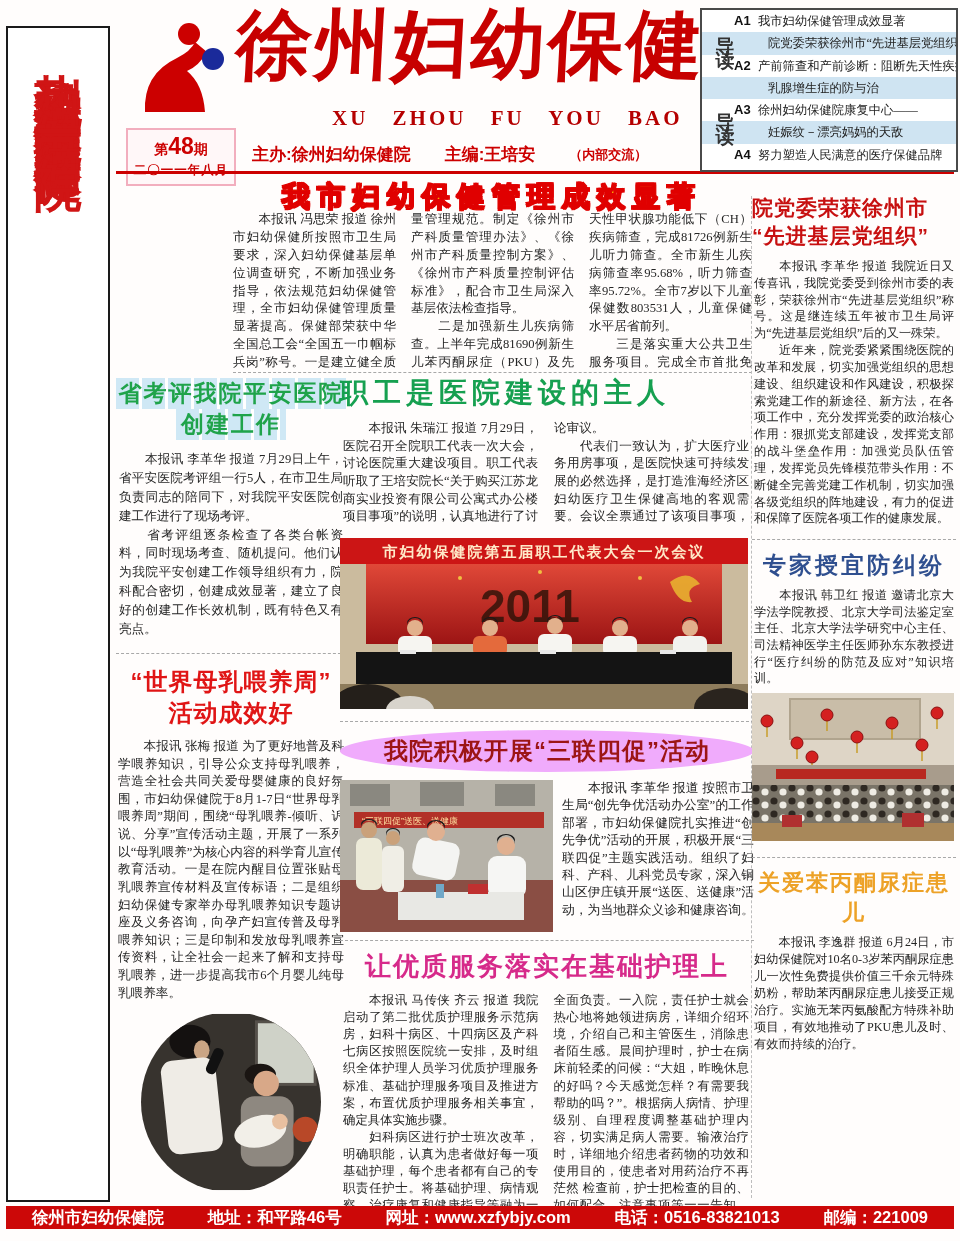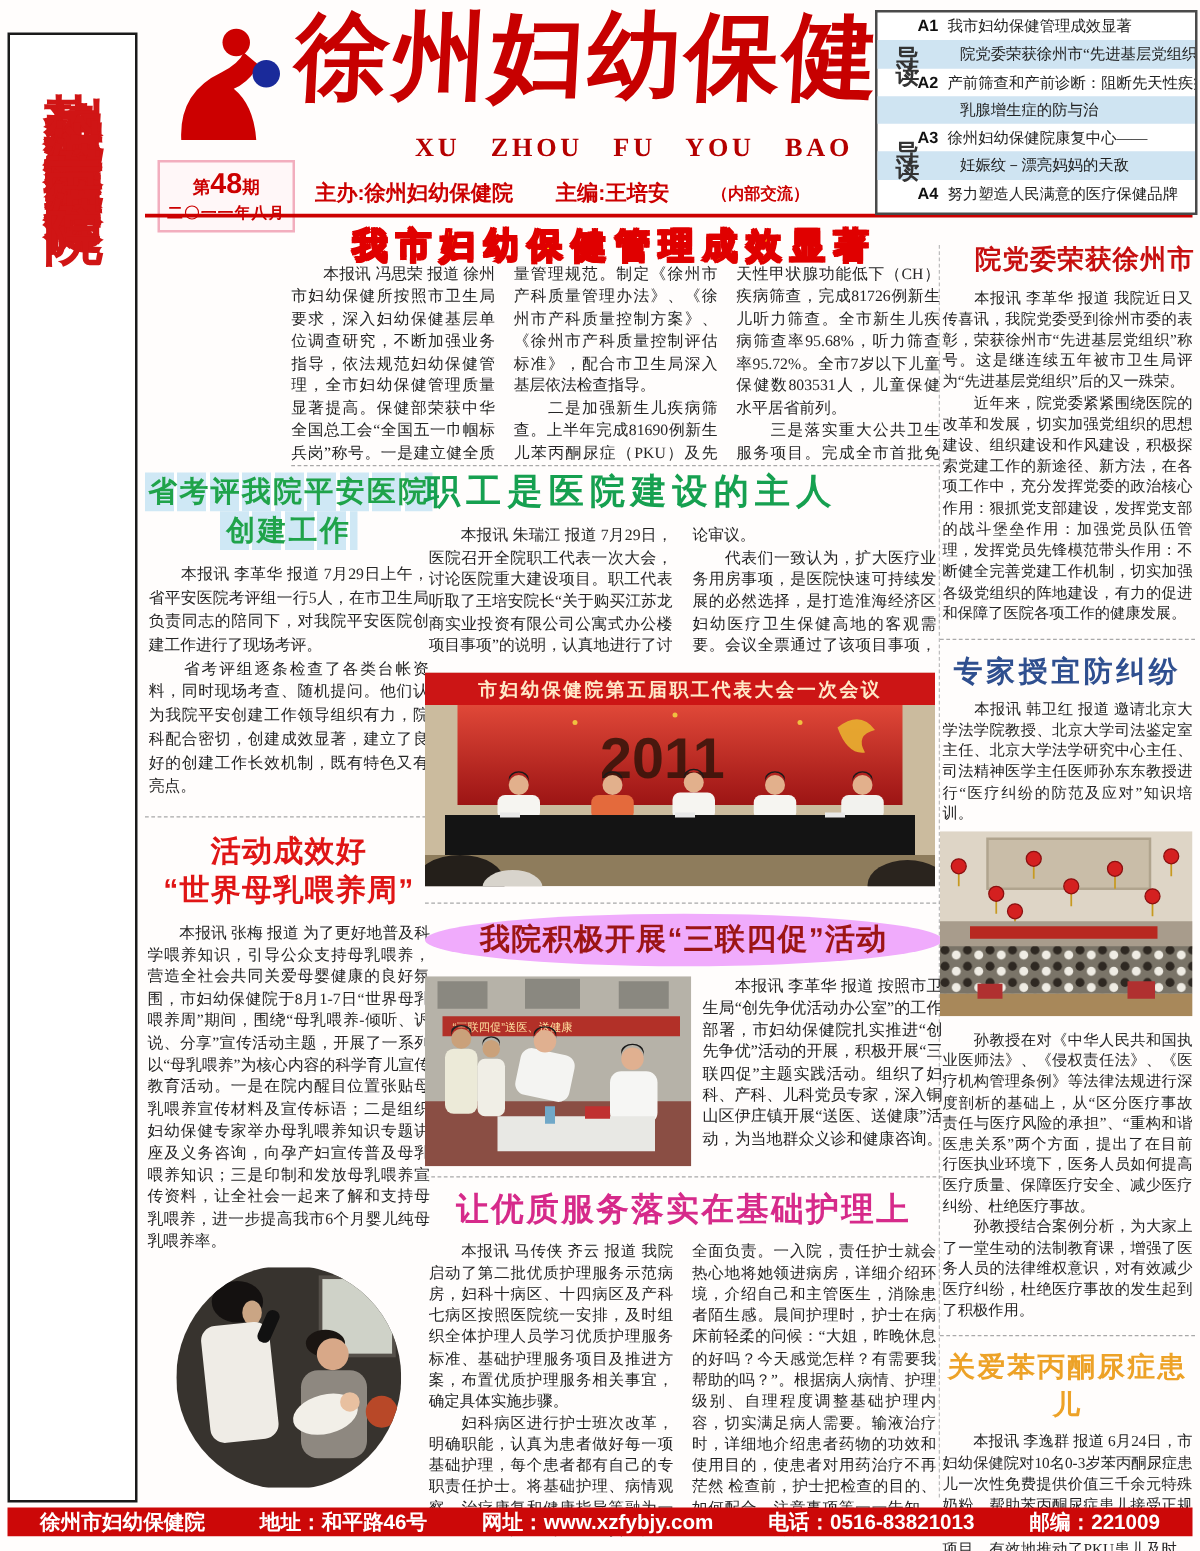--- a/index.html
+++ b/index.html
@@ -72,21 +72,21 @@
   .sanlian-banner{height:42px;background:#f0abfc;border-radius:50%;text-align:center;line-height:42px;
                   font-family:"Liberation Sans",sans-serif;font-weight:900;font-size:24px;color:#9c1515;letter-spacing:1px;}
   .sanlian-row{display:flex;margin-top:8px;gap:9px;height:152px;}
   .sanlian-body{width:193px;font-size:12.8px;line-height:1.36;}
   .huli-title{font-family:"Liberation Sans",sans-serif;font-weight:900;font-size:26px;color:#d62a8a;
               text-align:center;letter-spacing:2px;margin-top:4px;}
   .huli-body{margin:8px 3px 0;width:406px;height:246px;overflow:hidden;column-count:2;column-gap:15px;
              font-size:12.4px;line-height:1.38;}
   
   .party-title{font-family:"Liberation Sans",sans-serif;font-weight:900;font-size:21px;color:#c71010;
-               text-align:right;line-height:28px;letter-spacing:1px;}
+               text-align:left;line-height:28px;letter-spacing:1px;}
   .party-body{margin:8px 2px 0;font-size:12.2px;line-height:1.38;}
   .right-dash{margin:12px 0 10px;}
   .zhuanjia-title{font-family:"Liberation Sans",sans-serif;font-weight:900;font-size:23px;color:#2f4f8f;
                   text-align:center;letter-spacing:3px;}
   .zhuanjia-body1,.zhuanjia-body2{margin:6px 2px 0;font-size:12.2px;line-height:1.36;}
   .photo3-wrap{margin-top:6px;}
   .pku-title{font-family:"Liberation Sans",sans-serif;font-weight:900;font-size:22px;color:#eda227;
              text-align:center;letter-spacing:2px;}
   .pku-body{margin:6px 2px 0;font-size:12.2px;line-height:1.4;}
   
@@ -139,22 +139,22 @@
 　　三是落实重大公共卫生服务项目。完成全市首批免疫球蛋白发放，启动了预防艾滋病、梅毒和乙肝母婴传播实施工作。我市铜山区成为国家级试点，泉山区、贾汪区为省级试点。</div>
   <div class="dashed a1-dash"></div>
   <div class="v-dashed"></div>
 
   <div class="col-left">
     <div class="pingan-title">省考评我院平安医院</div>
     <div class="pingan-title l2">创建工作</div>
     <div class="pingan-body art-body">　　本报讯 李革华 报道 7月29日上午，省平安医院考评组一行5人，在市卫生局负责同志的陪同下，对我院平安医院创建工作进行了现场考评。
 　　省考评组逐条检查了各类台帐资料，同时现场考查、随机提问。他们认为我院平安创建工作领导组织有力，院科配合密切，创建成效显著，建立了良好的创建工作长效机制，既有特色又有亮点。</div>
     <div class="dashed left-dash"></div>
+    <div class="muru-title">“世界母乳喂养周”</div>
     <div class="muru-title">活动成效好</div>
-    <div class="muru-title">“世界母乳喂养周”</div>
     <div class="muru-body art-body">　　本报讯 张梅 报道 为了更好地普及科学喂养知识，引导公众支持母乳喂养，营造全社会共同关爱母婴健康的良好氛围，市妇幼保健院于8月1-7日“世界母乳喂养周”期间，围绕“母乳喂养-倾听、诉说、分享”宣传活动主题，开展了一系列以“母乳喂养”为核心内容的科学育儿宣传教育活动。一是在院内醒目位置张贴母乳喂养宣传材料及宣传标语；二是组织妇幼保健专家举办母乳喂养知识专题讲座及义务咨询，向孕产妇宣传普及母乳喂养知识；三是印制和发放母乳喂养宣传资料，让全社会一起来了解和支持母乳喂养，进一步提高我市6个月婴儿纯母乳喂养率。</div>
     <div class="circle-photo">
       <svg viewBox="0 0 184 180" width="180" height="180">
         <rect width="184" height="180" fill="#37332e"></rect>
         <rect x="118" y="8" width="60" height="64" fill="#cfd2c8" stroke="#55504a" stroke-width="3"></rect>
         <ellipse cx="50" cy="28" rx="21" ry="17" fill="#141110"></ellipse>
         <ellipse cx="62" cy="37" rx="8" ry="10" fill="#caa584"></ellipse>
         <rect x="24" y="46" width="56" height="96" rx="12" fill="#efece6" transform="rotate(-6 52 94)"></rect>
         <rect x="70" y="34" width="11" height="28" rx="5" fill="#111" transform="rotate(24 75 48)"></rect>
         <ellipse cx="122" cy="62" rx="16" ry="11" fill="#1a1512"></ellipse>
@@ -253,20 +253,21 @@
     </div>
     <div class="dashed mid-dash"></div>
     <div class="huli-title">让优质服务落实在基础护理上</div>
     <div class="huli-body art-body">　　本报讯 马传侠 齐云 报道 我院启动了第二批优质护理服务示范病房，妇科十病区、十四病区及产科七病区按照医院统一安排，及时组织全体护理人员学习优质护理服务标准、基础护理服务项目及推进方案，布置优质护理服务相关事宜，确定具体实施步骤。
 　　妇科病区进行护士班次改革，明确职能，认真为患者做好每一项基础护理，每个患者都有自己的专职责任护士。将基础护理、病情观察、治疗康复和健康指导等融为一体，患者从入院到出院由责任护士全面负责。一入院，责任护士就会热心地将她领进病房，详细介绍环境，介绍自己和主管医生，消除患者陌生感。晨间护理时，护士在病床前轻柔的问候：“大姐，昨晚休息的好吗？今天感觉怎样？有需要我帮助的吗？”。根据病人病情、护理级别、自理程度调整基础护理内容，切实满足病人需要。输液治疗时，详细地介绍患者药物的功效和使用目的，使患者对用药治疗不再茫然  检查前，护士把检查的目的、如何配合、注意事项等一一告知，消除患者恐惧心理。对手术的病人，耐心讲解术前、术后注意事项及康复饮食知识。出院病人给予相关知识的指导，送出院病人送至电梯口。
 　　优质护理服务的开展，拉近了护士与病人之间的距离，护患关系更加密切、更加亲近，用真诚的服务彰显护士的专业价值，谱写优质护理服务的新形象。</div>
   </div>
 
   <div class="col-right">
     <div class="party-title">院党委荣获徐州市</div>
+    <div class="party-title">“先进基层党组织”</div>
     <div class="party-body art-body">　　本报讯 李革华 报道 我院近日又传喜讯，我院党委受到徐州市委的表彰，荣获徐州市“先进基层党组织”称号。这是继连续五年被市卫生局评为“先进基层党组织”后的又一殊荣。
 　　近年来，院党委紧紧围绕医院的改革和发展，切实加强党组织的思想建设、组织建设和作风建设，积极探索党建工作的新途径、新方法，在各项工作中，充分发挥党委的政治核心作用：狠抓党支部建设，发挥党支部的战斗堡垒作用：加强党员队伍管理，发挥党员先锋模范带头作用：不断健全完善党建工作机制，切实加强各级党组织的阵地建设，有力的促进和保障了医院各项工作的健康发展。</div>
     <div class="dashed right-dash"></div>
     <div class="zhuanjia-title">专家授宜防纠纷</div>
     <div class="zhuanjia-body1 art-body">　　本报讯 韩卫红 报道 邀请北京大学法学院教授、北京大学司法鉴定室主任、北京大学法学研究中心主任、司法精神医学主任医师孙东东教授进行“医疗纠纷的防范及应对”知识培训。</div>
     <div class="photo3-wrap">
       <svg viewBox="0 0 202 148" width="202" height="148">
         <rect width="202" height="148" fill="#ded5c6"></rect>
         <rect x="38" y="6" width="130" height="40" fill="#c9bda8" stroke="#b0a48e" stroke-width="2"></rect>
         <g stroke="#c79a20" stroke-width="1.4">
@@ -290,22 +291,20 @@
             <circle cx="60" cy="64" r="6"></circle>
         </g>
         <rect x="0" y="72" width="202" height="22" fill="#a89c8c"></rect>
         <rect x="24" y="76" width="150" height="10" fill="#b82820"></rect>
         <rect x="0" y="92" width="202" height="38" fill="url(#crowdpat)"></rect>
         <rect x="0" y="130" width="202" height="18" fill="#a8885a"></rect>
         <rect x="150" y="120" width="22" height="14" fill="#b03030"></rect>
           <rect x="30" y="122" width="20" height="12" fill="#b03030"></rect>
       </svg>
     </div>
-    <div class="zhuanjia-body2 art-body">　　孙教授在对《中华人民共和国执业医师法》、《侵权责任法》、《医疗机构管理条例》等法律法规进行深度剖析的基础上，从“区分医疗事故责任与医疗风险的承担”、“重构和谐医患关系”两个方面，提出了在目前行医执业环境下，医务人员如何提高医疗质量、保障医疗安全、减少医疗纠纷、杜绝医疗事故。
-　　孙教授结合案例分析，为大家上了一堂生动的法制教育课，增强了医务人员的法律维权意识，对有效减少医疗纠纷，杜绝医疗事故的发生起到了积极作用。</div>
     <div class="dashed right-dash"></div>
     <div class="pku-title">关爱苯丙酮尿症患儿</div>
     <div class="pku-body art-body">　　本报讯 李逸群 报道 6月24日，市妇幼保健院对10名0-3岁苯丙酮尿症患儿一次性免费提供价值三千余元特殊奶粉，帮助苯丙酮尿症患儿接受正规治疗。实施无苯丙氨酸配方特殊补助项目，有效地推动了PKU患儿及时、有效而持续的治疗。</div>
   </div>
 
   <div class="footer">
     <span>徐州市妇幼保健院</span>
     <span>地址：和平路46号</span>
     <span>网址：www.xzfybjy.com</span>
     <span>电话：0516-83821013</span>

